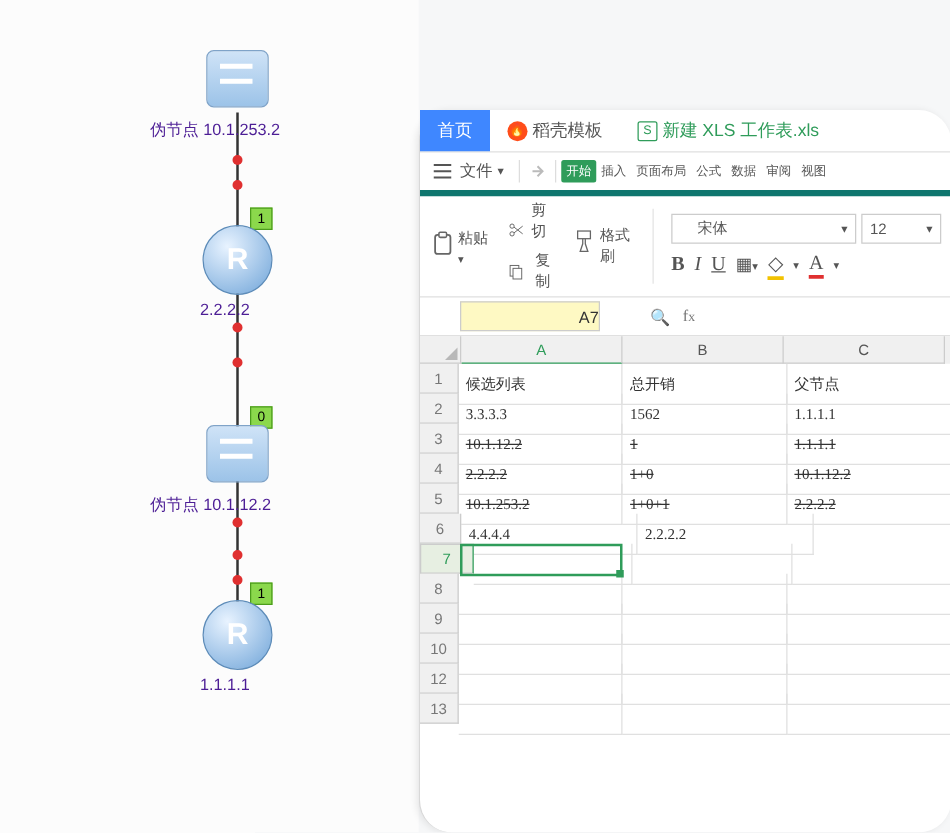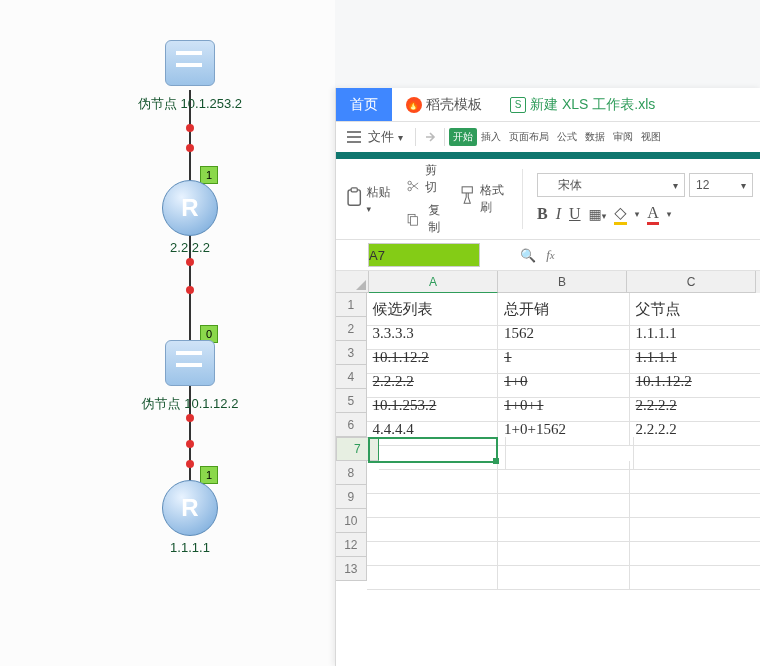--- a/index.html
+++ b/index.html
@@ -1,60 +1,60 @@
 <!DOCTYPE html>
 <html><head>
 <meta charset="utf-8">
 <style>
   html,body{margin:0;padding:0;width:760px;height:666px;font-family:Arial,"Microsoft YaHei",sans-serif;background:#f6f7f8;font-size:14px;color:#333;}
   .canvas{position:relative;width:760px;height:666px;overflow:hidden;}
   
   .topo{position:absolute;left:0;top:0;width:335px;height:666px;background:#fcfcfc;}
   .link-line{position:absolute;width:2px;background:#333;left:189px;}
   .dot{position:absolute;width:8px;height:8px;border-radius:50%;background:#e03030;left:186px;}
-  .label{position:absolute;font-size:13px;color:#14532d;white-space:nowrap;text-align:center;}
+  .label{position:absolute;font-size:13px;color:#4c1d95;white-space:nowrap;}
   .badge{position:absolute;width:16px;height:16px;background:#8bd84c;border:1px solid #4c9c1c;font-size:11px;line-height:16px;text-align:center;color:#000;}
   .node{position:absolute;left:160px;width:60px;}
   .switch-ico{width:48px;height:44px;margin:0 auto;border:1px solid #7fa3c8;border-radius:6px;background:linear-gradient(#cfe3f7,#9cc3e8);position:relative;}
   .switch-ico::before{content:"";position:absolute;left:10px;top:10px;width:26px;height:4px;background:#fff;}
   .switch-ico::after{content:"";position:absolute;left:10px;top:22px;width:26px;height:4px;background:#fff;}
   .router-ico{width:54px;height:54px;margin:0 auto;border-radius:50%;background:radial-gradient(circle at 35% 30%,#e8f3ff,#6fa4d8);border:1px solid #5c8bb8;display:flex;align-items:center;justify-content:center;color:#fff;font-size:24px;font-weight:bold;}
   
-  .sheetwin{position:absolute;left:335px;top:88px;width:425px;height:578px;background:#fff;border-left:1px solid #d8d8d8;box-shadow:-2px 0 6px rgba(0,0,0,0.08);}
+  .sheetwin{position:absolute;left:335px;top:88px;width:425px;height:578px;background:#fff;border-left:1px solid #d8d8d8;box-shadow:-2px 0 6px rgba(0,0,0,0.08);border-radius:26px;}
   .tabs{height:33px;border-bottom:1px solid #e0e0e0;display:flex;align-items:stretch;font-size:14px;}
   .tab{padding:0 14px;display:flex;align-items:center;gap:4px;cursor:pointer;color:#555;}
   .tab.active{background:#3f87ff;color:#fff;}
   .tab .docico{display:inline-block;width:14px;height:14px;border:1px solid #2f9c5a;color:#2f9c5a;font-size:10px;line-height:13px;text-align:center;border-radius:2px;}
   .tab.doketab .dk{display:inline-block;width:16px;height:16px;border-radius:50%;background:#ff4d1a;color:#fff;font-size:10px;line-height:16px;text-align:center;}
-  .menubar{height:30px;border-bottom:7px solid #0f766e;display:flex;align-items:center;font-size:13px;color:#555;}
+  .menubar{height:30px;border-bottom:5px solid #0f766e;display:flex;align-items:center;font-size:13px;color:#555;}
   .menubar .file{display:flex;align-items:center;gap:4px;padding:0 8px;}
   .menubar .sep{width:1px;height:18px;background:#ddd;margin:0 4px;}
   .menubar .mi{padding:0 4px;white-space:nowrap;font-size:10px;}
   .menubar .mi.active{background:#2f9c5a;color:#fff;border-radius:2px;padding:2px 4px;}
   .toolbar{height:80px;border-bottom:1px solid #e0e0e0;display:flex;align-items:center;padding:0 8px;gap:14px;font-size:12px;color:#555;}
   .tbgroup{display:flex;gap:2px;}
   .fontset{display:flex;flex-direction:column;gap:6px;font-size:12px;}
   .sel{border:1px solid #ccc;height:22px;padding:0 6px;display:flex;align-items:center;background:#fff;}
   .fontbtns{display:flex;gap:8px;align-items:center;font-family:"Times New Roman",serif;}
   .fontbtns span{font-size:16px;color:#555;}
   .namebox{height:30px;border-bottom:1px solid #e0e0e0;display:flex;align-items:center;font-size:13px;}
-  .nbcell{border:1px solid #ccc;width:110px;height:22px;margin-left:32px;display:flex;align-items:center;justify-content:flex-start;background:#84cc16;}
+  .nbcell{border:1px solid #ccc;width:110px;height:22px;margin-left:32px;display:flex;align-items:center;justify-content:flex-end;background:#fef9c3;}
   .fx{margin-left:40px;display:flex;align-items:center;gap:10px;color:#777;}
   .grid{position:relative;}
   .hdrrow{display:flex;height:22px;background:#f0f0f0;font-size:12px;color:#555;}
   .corner{width:32px;border-right:1px solid #ccc;border-bottom:1px solid #ccc;position:relative;background:#f0f0f0;}
   .corner::after{content:"";position:absolute;right:2px;bottom:2px;border-left:10px solid transparent;border-bottom:10px solid #b8b8b8;}
   .colh{border-right:1px solid #ccc;border-bottom:1px solid #ccc;display:flex;align-items:center;justify-content:center;}
   .colh.colA{width:128px;color:#2f9c5a;border-bottom:1px solid #2f9c5a;}
   .colh.colB{width:128px;}
   .colh.colC{width:128px;}
   .row{display:flex;height:24px;}
   .rowh{width:32px;background:#f0f0f0;border-right:1px solid #ccc;border-bottom:1px solid #ccc;display:flex;align-items:center;justify-content:center;font-size:12px;color:#777;}
   .rowh.sel{background:#e7efe2;color:#2f9c5a;border-right:1px solid #2f9c5a;}
-  .cell{border-right:1px solid #e0e0e0;border-bottom:1px solid #e0e0e0;padding:16px 6px;display:flex;align-items:center;font-size:15px;font-family:"Times New Roman","SimSun",serif;white-space:nowrap;}
+  .cell{border-right:1px solid #e0e0e0;border-bottom:1px solid #e0e0e0;padding:16px 6px;display:flex;align-items:center;font-size:12px;font-family:"Times New Roman","SimSun",serif;white-space:nowrap;}
   .cell.strike{text-decoration:line-through;}
   .cA{width:128px;} .cB{width:128px;} .cC{width:128px;}
   .sel-outline{position:absolute;border:2px solid #2f9c5a;pointer-events:none;}
   .sel-outline::after{content:"";position:absolute;right:-3px;bottom:-3px;width:6px;height:6px;background:#2f9c5a;}
   svg.mini{width:20px;height:20px;}
 </style>
 </head>
 <body>
 
 <div class="canvas">
@@ -189,21 +189,21 @@
         </div>
       </div>
     </div>
 
     <div class="namebox">
       <div class="nbcell">
           <span>A7</span>
         </div>
       <div class="fx">
         <span>🔍</span>
-        <span style="font-style:italic;font-family:serif;">f<span style="font-size:11px;">x</span></span>
+        <span style="font-family:serif;">f<span style="font-size:11px;">x</span></span>
       </div>
     </div>
 
     <div class="grid" id="grid">
       <div class="hdrrow">
         <div class="corner"></div>
         <div class="colh colA">A</div>
         <div class="colh colB">B</div>
         <div class="colh colC">C</div>
       </div>
@@ -234,21 +234,20 @@
         </div>
         <div class="row">
           <div class="rowh">5</div>
           <div class="cell cA strike">10.1.253.2</div>
           <div class="cell cB strike">1+0+1</div>
           <div class="cell cC strike">2.2.2.2</div>
         </div>
         <div class="row">
           <div class="rowh">6</div>
           <div class="cell cA">4.4.4.4</div>
-          <div class="cell cB">1+0+1562</div>
           <div class="cell cC">2.2.2.2</div>
         </div>
         <div class="row">
           <div class="rowh sel">7</div>
           <div class="cell cA"></div>
           <div class="cell cB"></div>
           <div class="cell cC"></div>
         </div>
         <div class="row">
           <div class="rowh">8</div>

